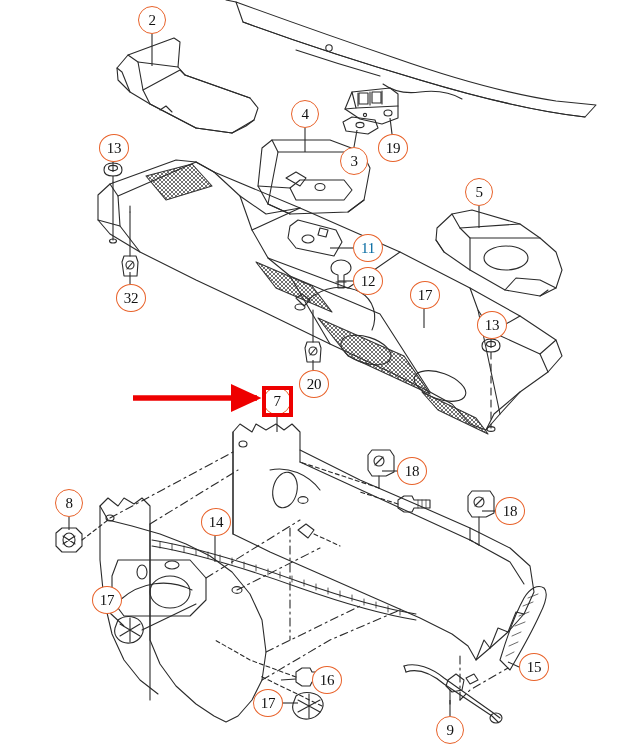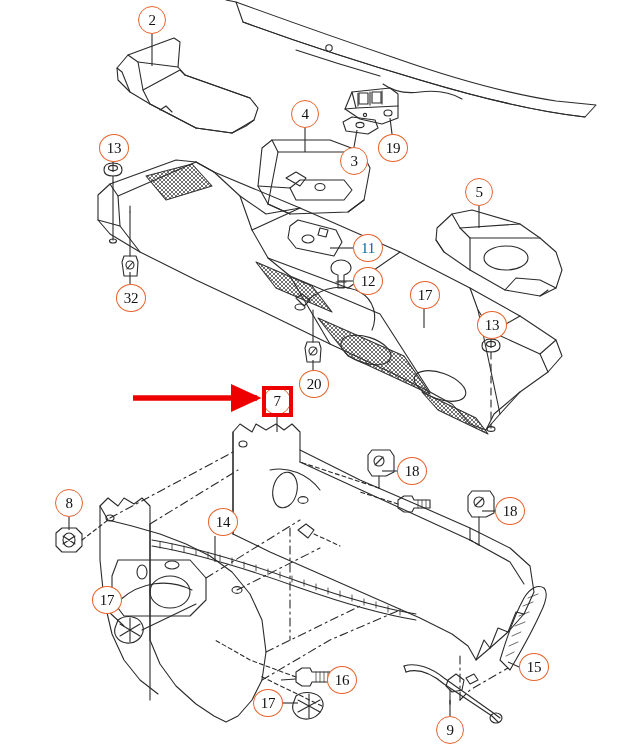--- a/index.html
+++ b/index.html
@@ -348,26 +348,26 @@
       <div class="callout wide" style="left: 392px; top: 148px; border-color: rgb(232, 98, 42); color: rgb(17, 17, 17);">19</div>
       <div class="callout" style="left: 479px; top: 192px; border-color: rgb(232, 98, 42); color: rgb(17, 17, 17);">5</div>
       <div class="callout wide" style="left: 367px; top: 248px; border-color: rgb(232, 98, 42); color: #0369a1;">11</div>
       <div class="callout wide" style="left: 367px; top: 281px; border-color: rgb(232, 98, 42); color: rgb(17, 17, 17);">12</div>
       <div class="callout wide" style="left: 130px; top: 298px; border-color: rgb(232, 98, 42); color: rgb(17, 17, 17);">32</div>
       <div class="callout wide" style="left: 424px; top: 295px; border-color: rgb(232, 98, 42); color: rgb(17, 17, 17);">17</div>
       <div class="callout wide" style="left: 491px; top: 325px; border-color: rgb(232, 98, 42); color: rgb(17, 17, 17);">13</div>
       <div class="callout wide" style="left: 313px; top: 384px; border-color: rgb(232, 98, 42); color: rgb(17, 17, 17); text-align: right;">20</div>
       <div class="callout" style="left: 277px; top: 401px; border-color: rgb(232, 98, 42); color: rgb(17, 17, 17);">7</div>
       <div class="callout" style="left: 69px; top: 503px; border-color: rgb(232, 98, 42); color: rgb(17, 17, 17);">8</div>
-      <div class="callout wide" style="left: 222px; top: 522px; border-color: rgb(232, 98, 42); color: rgb(17, 17, 17);">14</div>
+      <div class="callout wide" style="left: 215px; top: 522px; border-color: rgb(232, 98, 42); color: rgb(17, 17, 17);">14</div>
       <div class="callout wide" style="left: 411px; top: 471px; border-color: rgb(232, 98, 42); color: rgb(17, 17, 17);">18</div>
       <div class="callout wide" style="left: 509px; top: 511px; border-color: rgb(232, 98, 42); color: rgb(17, 17, 17);">18</div>
       <div class="callout wide" style="left: 106px; top: 600px; border-color: rgb(232, 98, 42); color: rgb(17, 17, 17);">17</div>
       <div class="callout wide" style="left: 533px; top: 667px; border-color: rgb(232, 98, 42); color: rgb(17, 17, 17); text-align: center;">15</div>
-      <div class="callout wide" style="left: 283px; top: 680px; border-color: rgb(232, 98, 42); color: rgb(17, 17, 17); margin-left: 44px;">16</div>
+      <div class="callout wide" style="left: 268px; top: 680px; border-color: rgb(232, 98, 42); color: rgb(17, 17, 17); margin-left: 44px;">16</div>
       <div class="callout wide" style="left: 267px; top: 703px; border-color: rgb(232, 98, 42); color: rgb(17, 17, 17);">17</div>
       <div class="callout" style="left: 450px; top: 730px; border-color: rgb(232, 98, 42); color: rgb(17, 17, 17);">9</div>
     </div>
 
   <div class="highlight-box" id="highlight-box" style="left: 262px; top: 386px; width: 31px; height: 31px; border-color: rgb(238, 0, 0);"></div>
 
   <svg class="arrow-svg" viewBox="0 0 620 754" xmlns="http://www.w3.org/2000/svg">
     <defs>
       <marker id="redhead2" markerWidth="6" markerHeight="6" refX="4.8" refY="3" orient="auto" markerUnits="strokeWidth">
         <path d="M0,0.4 L5.6,3 L0,5.6 z" fill="#ee0000"></path>

